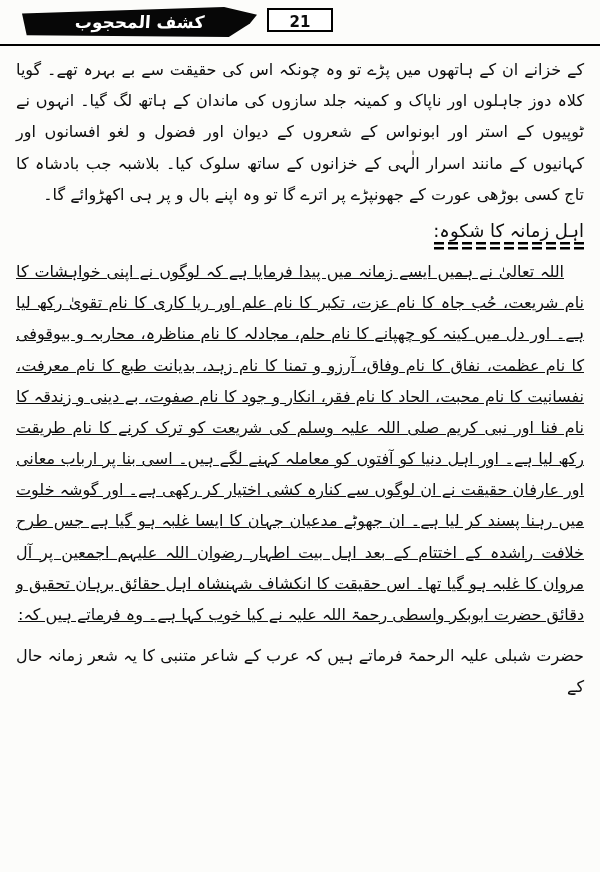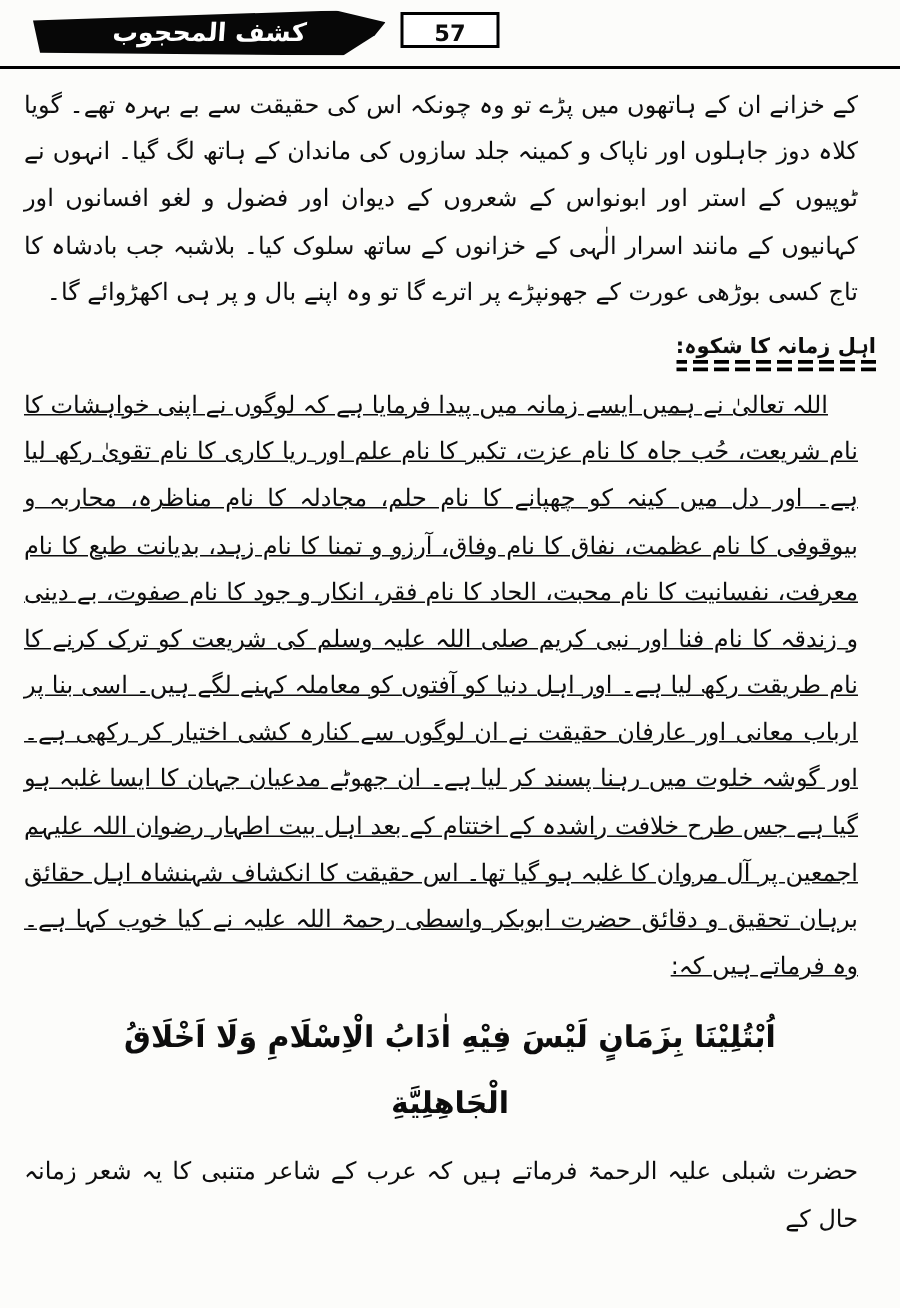--- a/index.html
+++ b/index.html
@@ -58,37 +58,37 @@
     font-weight: bold;
     box-sizing: border-box;
     direction: ltr;
   }
   
   .content {
     padding: 8px 16px 0 16px;
     direction: rtl;
   }
   .content p {
-    margin: 0 12px 2px 0;
+    margin: 0 0 2px 0;
     font-size: 16px;
     line-height: 1.95;
     text-align: justify;
     text-justify: inter-word;
   }
   .content p.indent-first {
     text-indent: 20px;
     text-decoration: underline;
   }
   .section-heading {
     margin: 10px 0 6px 0;
   }
   .section-heading .heading-text {
     display: inline-block;
-    font-size: 14px;
-    font-weight: bold;
+    font-size: 18px;
+    font-weight: normal;
     padding-bottom: 9px;
     background-image:
       repeating-linear-gradient(to left, #000 0 10px, transparent 10px 14px),
       repeating-linear-gradient(to left, #000 0 10px, transparent 10px 14px);
     background-repeat: no-repeat;
     background-size: 100% 2.5px, 100% 2.5px;
     background-position: 0 calc(100% - 5px), 0 100%;
   }
   .arabic-quote {
     margin: 10px 48px 8px 48px;
@@ -105,34 +105,33 @@
   }
 </style>
 </head>
 <body>
 
 <header class="page-header">
   <div class="title-banner">
     <span class="title-text">کشف المحجوب</span>
   </div>
   <div class="page-num-box">
-    <span>57</span>
+    <span>21</span>
   </div>
 </header>
 
 <main class="content">
 
   <p>کے خزانے ان کے ہاتھوں میں پڑے تو وہ چونکہ اس کی حقیقت سے بے بہرہ تھے۔ گویا کلاہ دوز جاہلوں اور ناپاک و کمینہ جلد سازوں کی ماندان کے ہاتھ لگ گیا۔ انہوں نے ٹوپیوں کے استر اور ابونواس کے شعروں کے دیوان اور فضول و لغو افسانوں اور کہانیوں کے مانند اسرار الٰہی کے خزانوں کے ساتھ سلوک کیا۔ بلاشبہ جب بادشاہ کا تاج کسی بوڑھی عورت کے جھونپڑے پر اترے گا تو وہ اپنے بال و پر ہی اکھڑوائے گا۔</p>
 
   <div class="section-heading">
     <span class="heading-text">اہل زمانہ کا شکوہ:</span>
   </div>
 
   <p class="indent-first">اللہ تعالیٰ نے ہمیں ایسے زمانہ میں پیدا فرمایا ہے کہ لوگوں نے اپنی خواہشات کا نام شریعت، حُب جاہ کا نام عزت، تکبر کا نام علم اور ریا کاری کا نام تقویٰ رکھ لیا ہے۔ اور دل میں کینہ کو چھپانے کا نام حلم، مجادلہ کا نام مناظرہ، محاربہ و بیوقوفی کا نام عظمت، نفاق کا نام وفاق، آرزو و تمنا کا نام زہد، بدیانت طبع کا نام معرفت، نفسانیت کا نام محبت، الحاد کا نام فقر، انکار و جود کا نام صفوت، بے دینی و زندقہ کا نام فنا اور نبی کریم صلی اللہ علیہ وسلم کی شریعت کو ترک کرنے کا نام طریقت رکھ لیا ہے۔ اور اہل دنیا کو آفتوں کو معاملہ کہنے لگے ہیں۔ اسی بنا پر ارباب معانی اور عارفان حقیقت نے ان لوگوں سے کنارہ کشی اختیار کر رکھی ہے۔ اور گوشہ خلوت میں رہنا پسند کر لیا ہے۔ ان جھوٹے مدعیان جہان کا ایسا غلبہ ہو گیا ہے جس طرح خلافت راشدہ کے اختتام کے بعد اہل بیت اطہار رضوان اللہ علیہم اجمعین پر آل مروان کا غلبہ ہو گیا تھا۔ اس حقیقت کا انکشاف شہنشاہ اہل حقائق برہان تحقیق و دقائق حضرت ابوبکر واسطی رحمۃ اللہ علیہ نے کیا خوب کہا ہے۔ وہ فرماتے ہیں کہ:</p>
 
   <div class="arabic-quote">
-    <div>اُبْتُلِيْنَا بِزَمَانٍ لَيْسَ فِيْهِ اٰدَابُ الْاِسْلَامِ وَلَا اَخْلَاقُ الْجَاهِلِيَّةِ</div>
   </div>
 
 
   <p class="closing-line">حضرت شبلی علیہ الرحمۃ فرماتے ہیں کہ عرب کے شاعر متنبی کا یہ شعر زمانہ حال کے</p>
 
 </main>
 
 </body></html>

